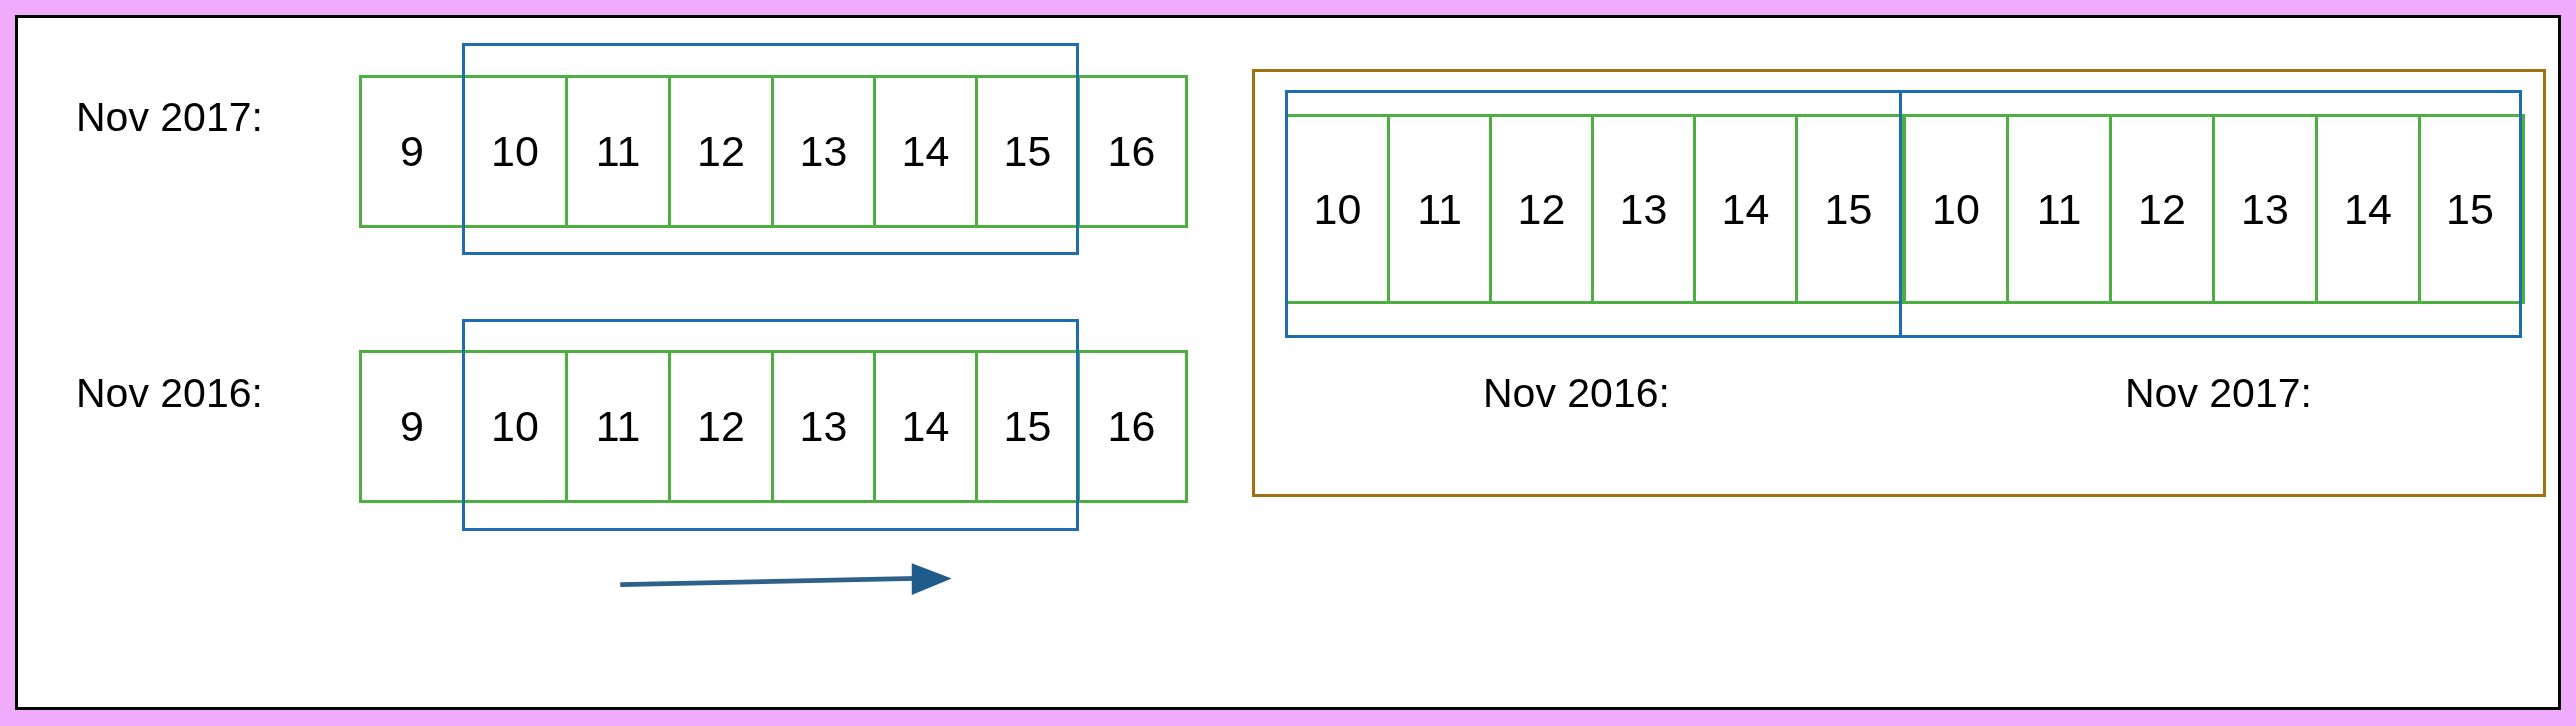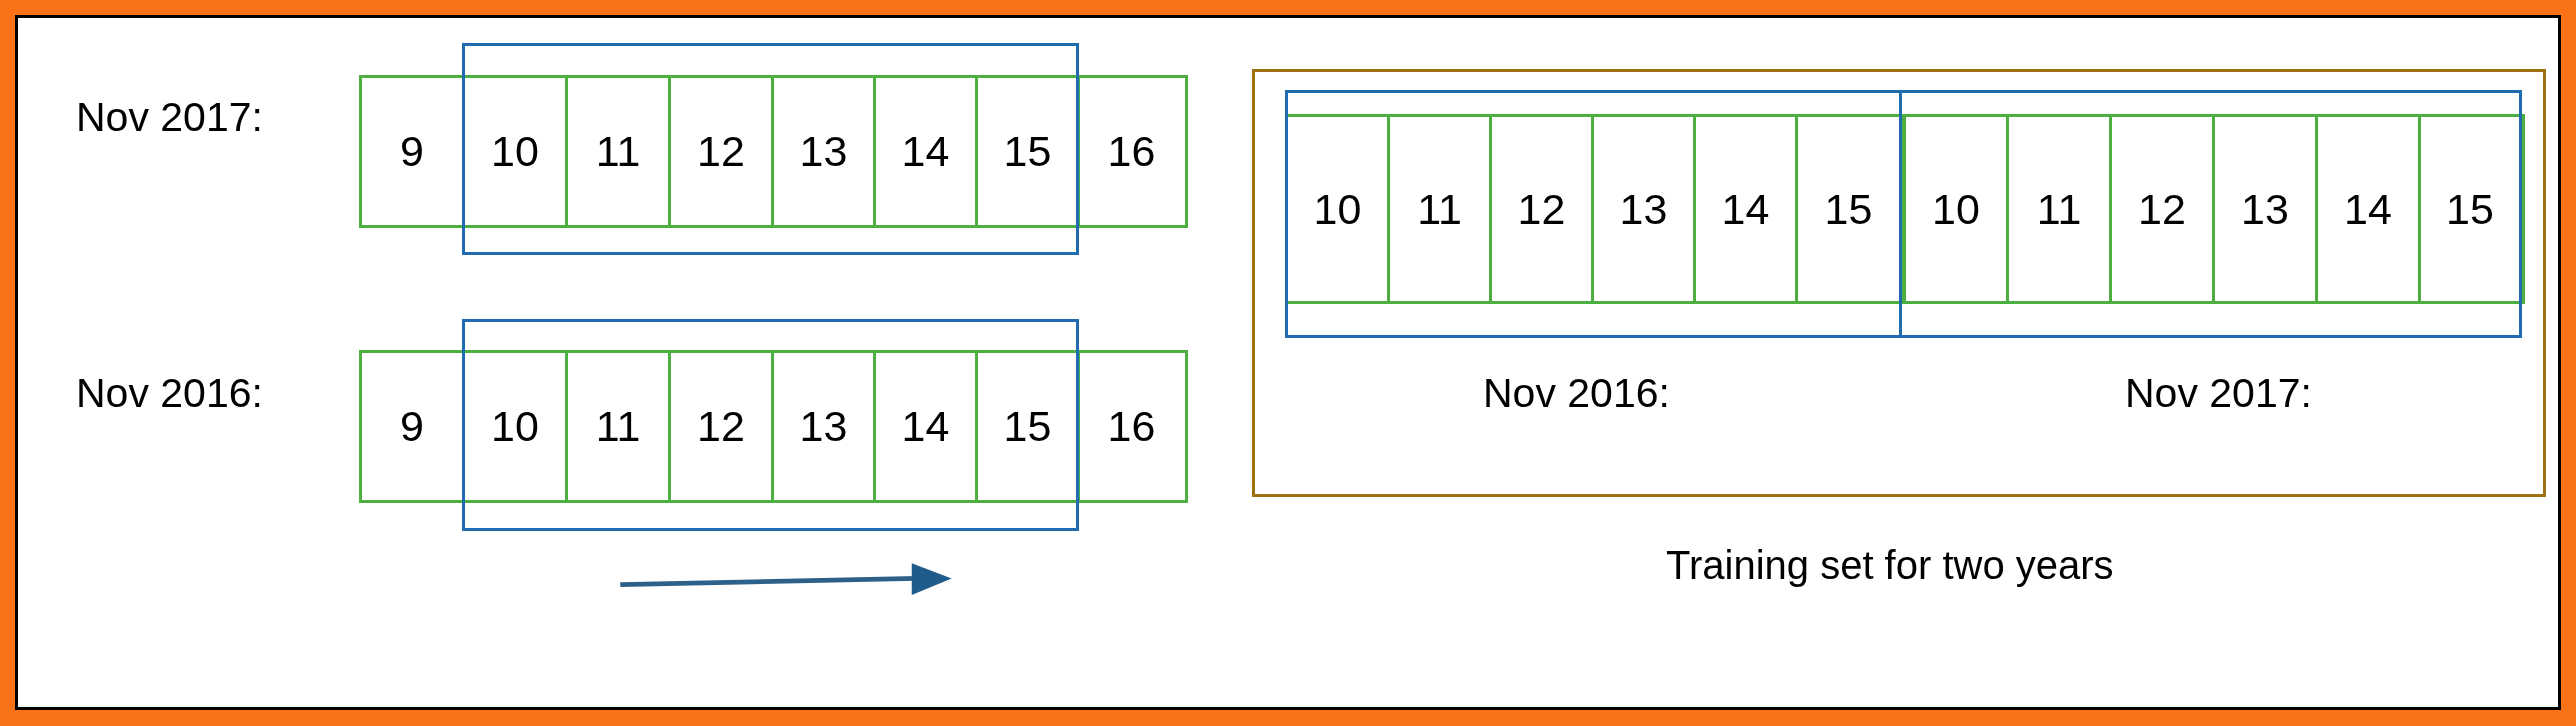--- a/index.html
+++ b/index.html
@@ -10,21 +10,21 @@
   }
   body {
     font-family: "Liberation Sans", sans-serif;
   }
 
   
   #canvas {
     position: relative;
     width: 2576px;
     height: 726px;
-    background: #f97316;
+    background: #f0abfc;
     overflow: hidden;
     text-decoration: underline;
   }
 
   
   #outer-frame {
     position: absolute;
     left: 15px;
     top: 15px;
     width: 2546px;
@@ -171,15 +171,14 @@
     <div class="month-cell" style="width:103px;">14</div>
     <div class="month-cell" style="width:98px;">15</div>
   </div>
 
   <div id="year-divider" style="left:1899px; top:90px; height:248px;"></div>
 
   <div class="label" style="left:1483px; top:373px;">Nov 2016:</div>
 
   <div class="label" style="left:2125px; top:373px;">Nov 2017:</div>
 
-  <div class="caption" style="left:1666px; top:545px;">Training set for two years</div>
 </div>
 
 
 </body></html>

